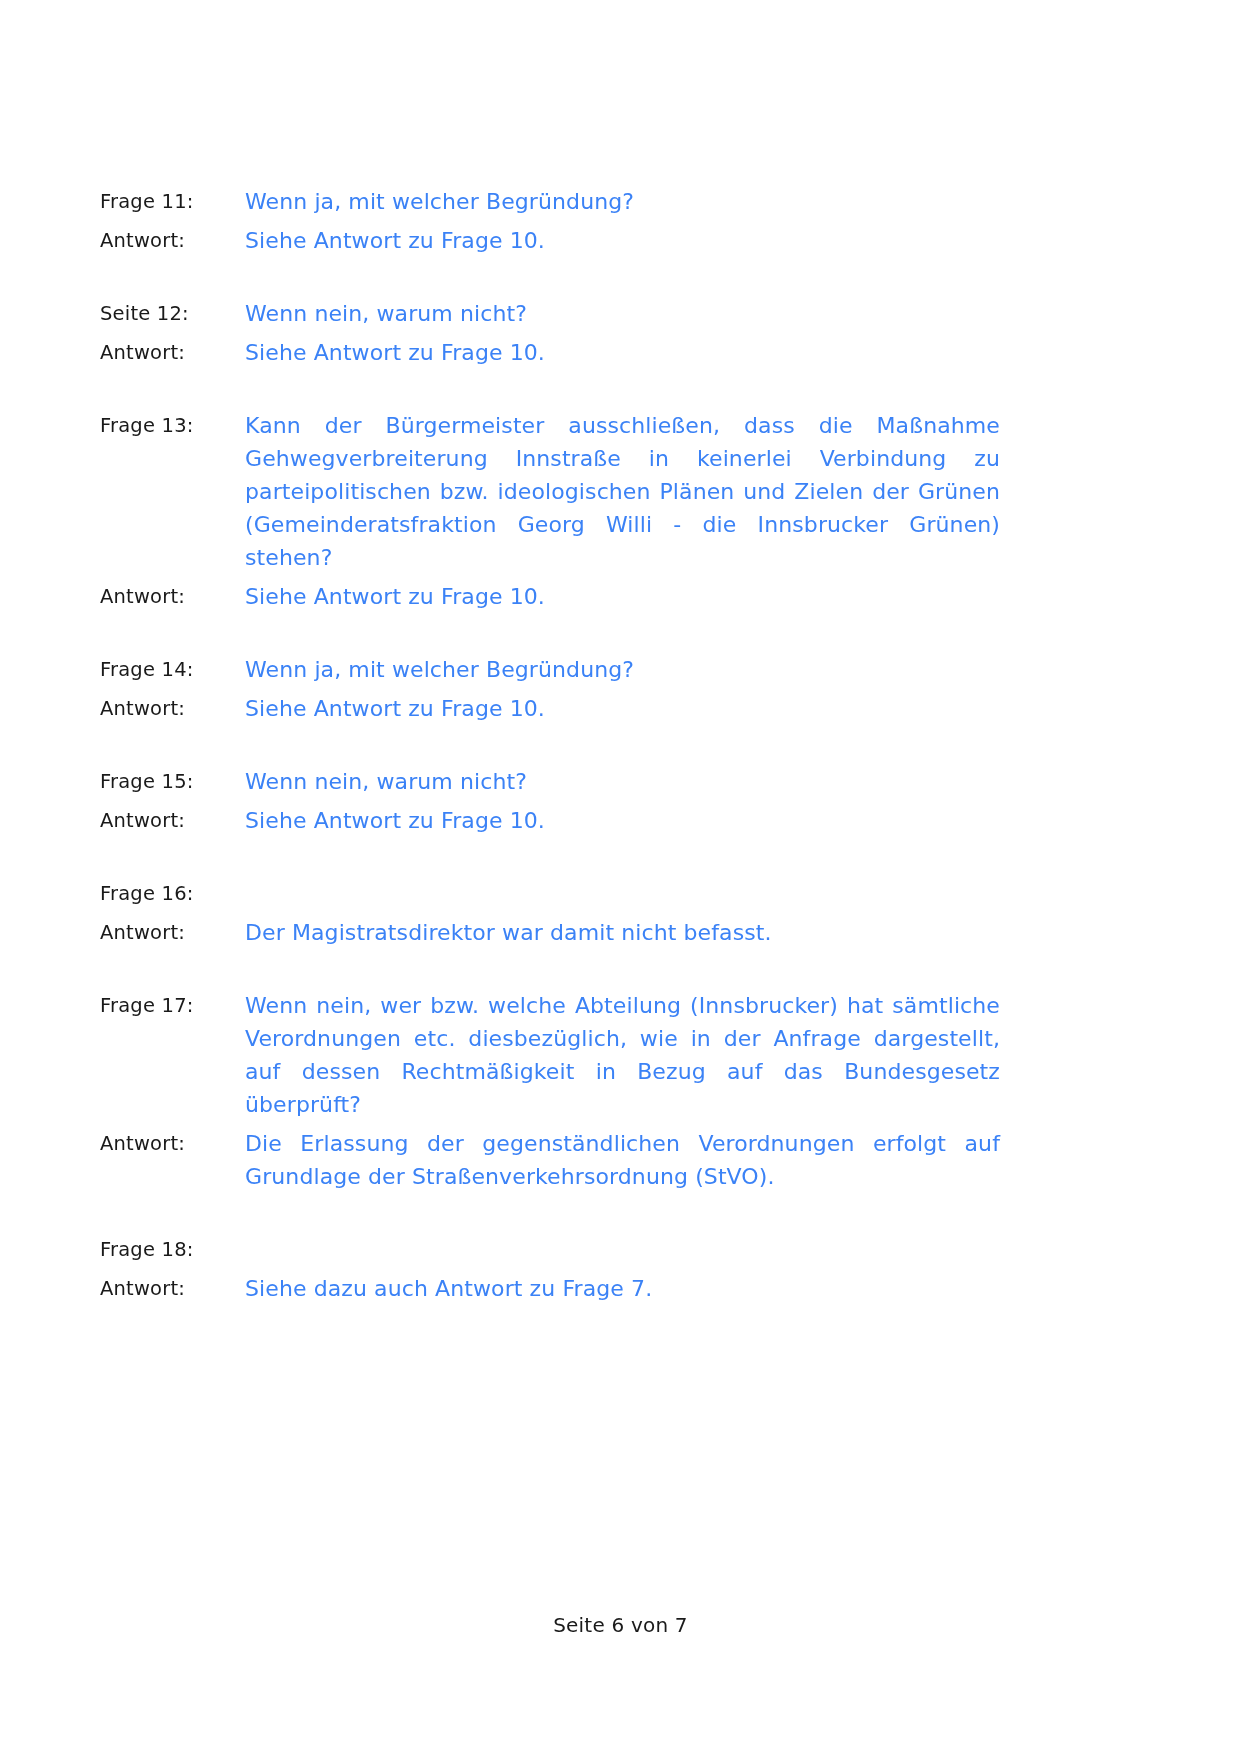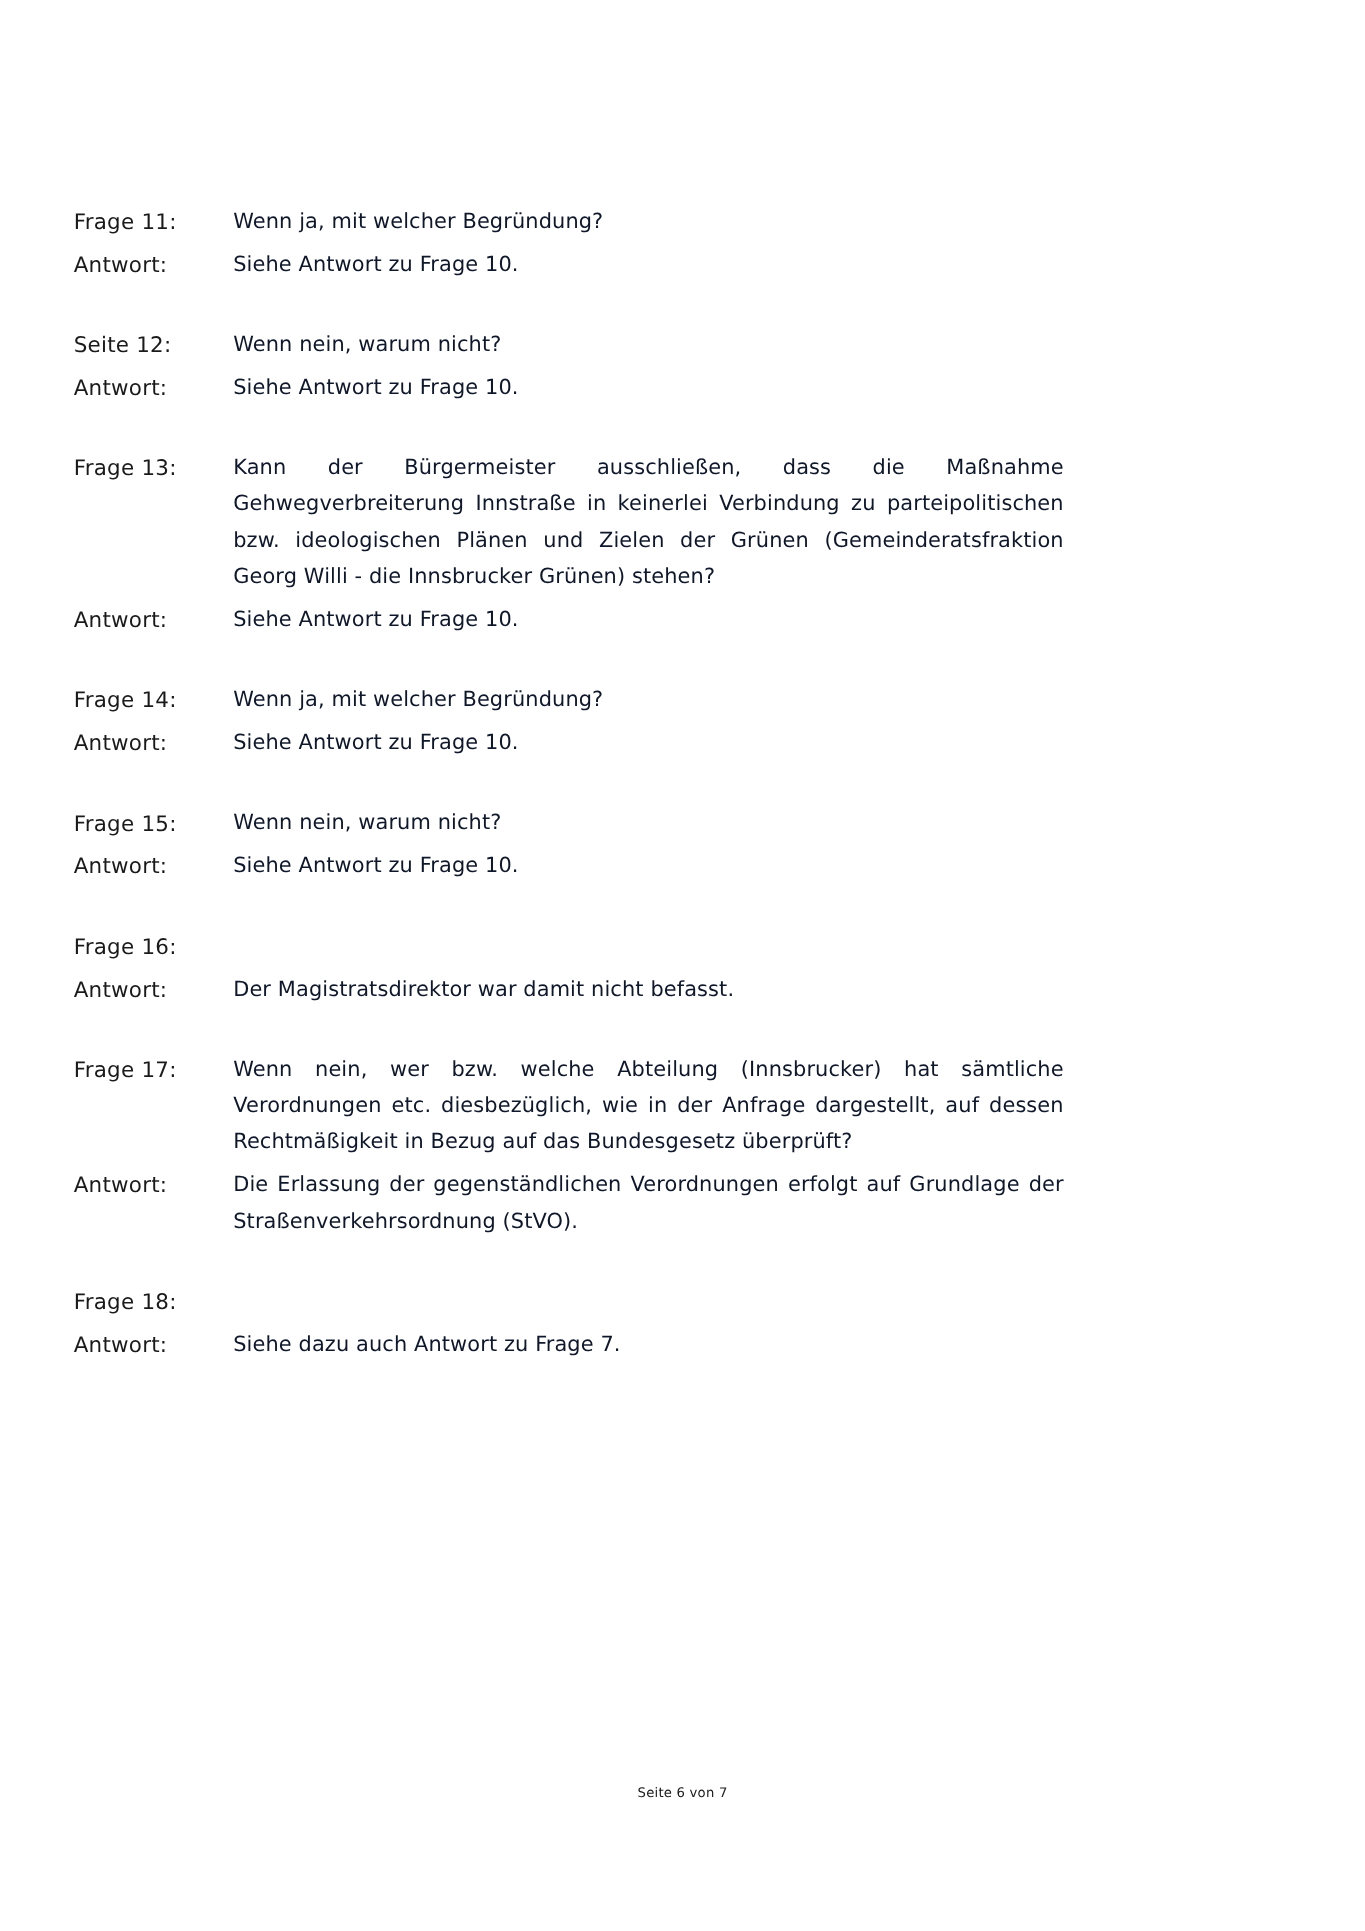--- a/index.html
+++ b/index.html
@@ -15,57 +15,57 @@
     position: relative;
     overflow: hidden;
   }
   .page {
     position: absolute;
     top: 0;
     left: 0;
     width: 1241px;
     height: 1755px;
     box-sizing: border-box;
-    padding: 185px 140px 0 67px;
+    padding: 185px 140px 0 100px;
   }
   .qa-block {
     margin-bottom: 40px;
   }
   .row {
     display: flex;
     align-items: flex-start;
     margin-bottom: 6px;
   }
   .label {
     flex: 0 0 145px;
     font-size: 19.5px;
     line-height: 33px;
     letter-spacing: 0.2px;
     color: #1a1a1a;
     white-space: nowrap;
   }
   .text {
     flex: 1 1 auto;
-    font-size: 19px;
+    font-size: 22px;
     line-height: 33px;
     letter-spacing: 0.1px;
-    color: #0f172a;
+    color: #3b82f6;
     text-align: justify;
     max-width: 755px;
   }
   .text .para + .para {
     margin-top: 20px;
   }
   .footer {
     position: absolute;
     left: 0;
     right: 0;
     bottom: 118px;
     text-align: center;
-    font-size: 12px;
+    font-size: 20px;
     color: #1a1a1a;
     letter-spacing: 0.2px;
   }
 </style>
 </head>
 <body>
 
 <div class="page">
 
   <div class="qa-block">

